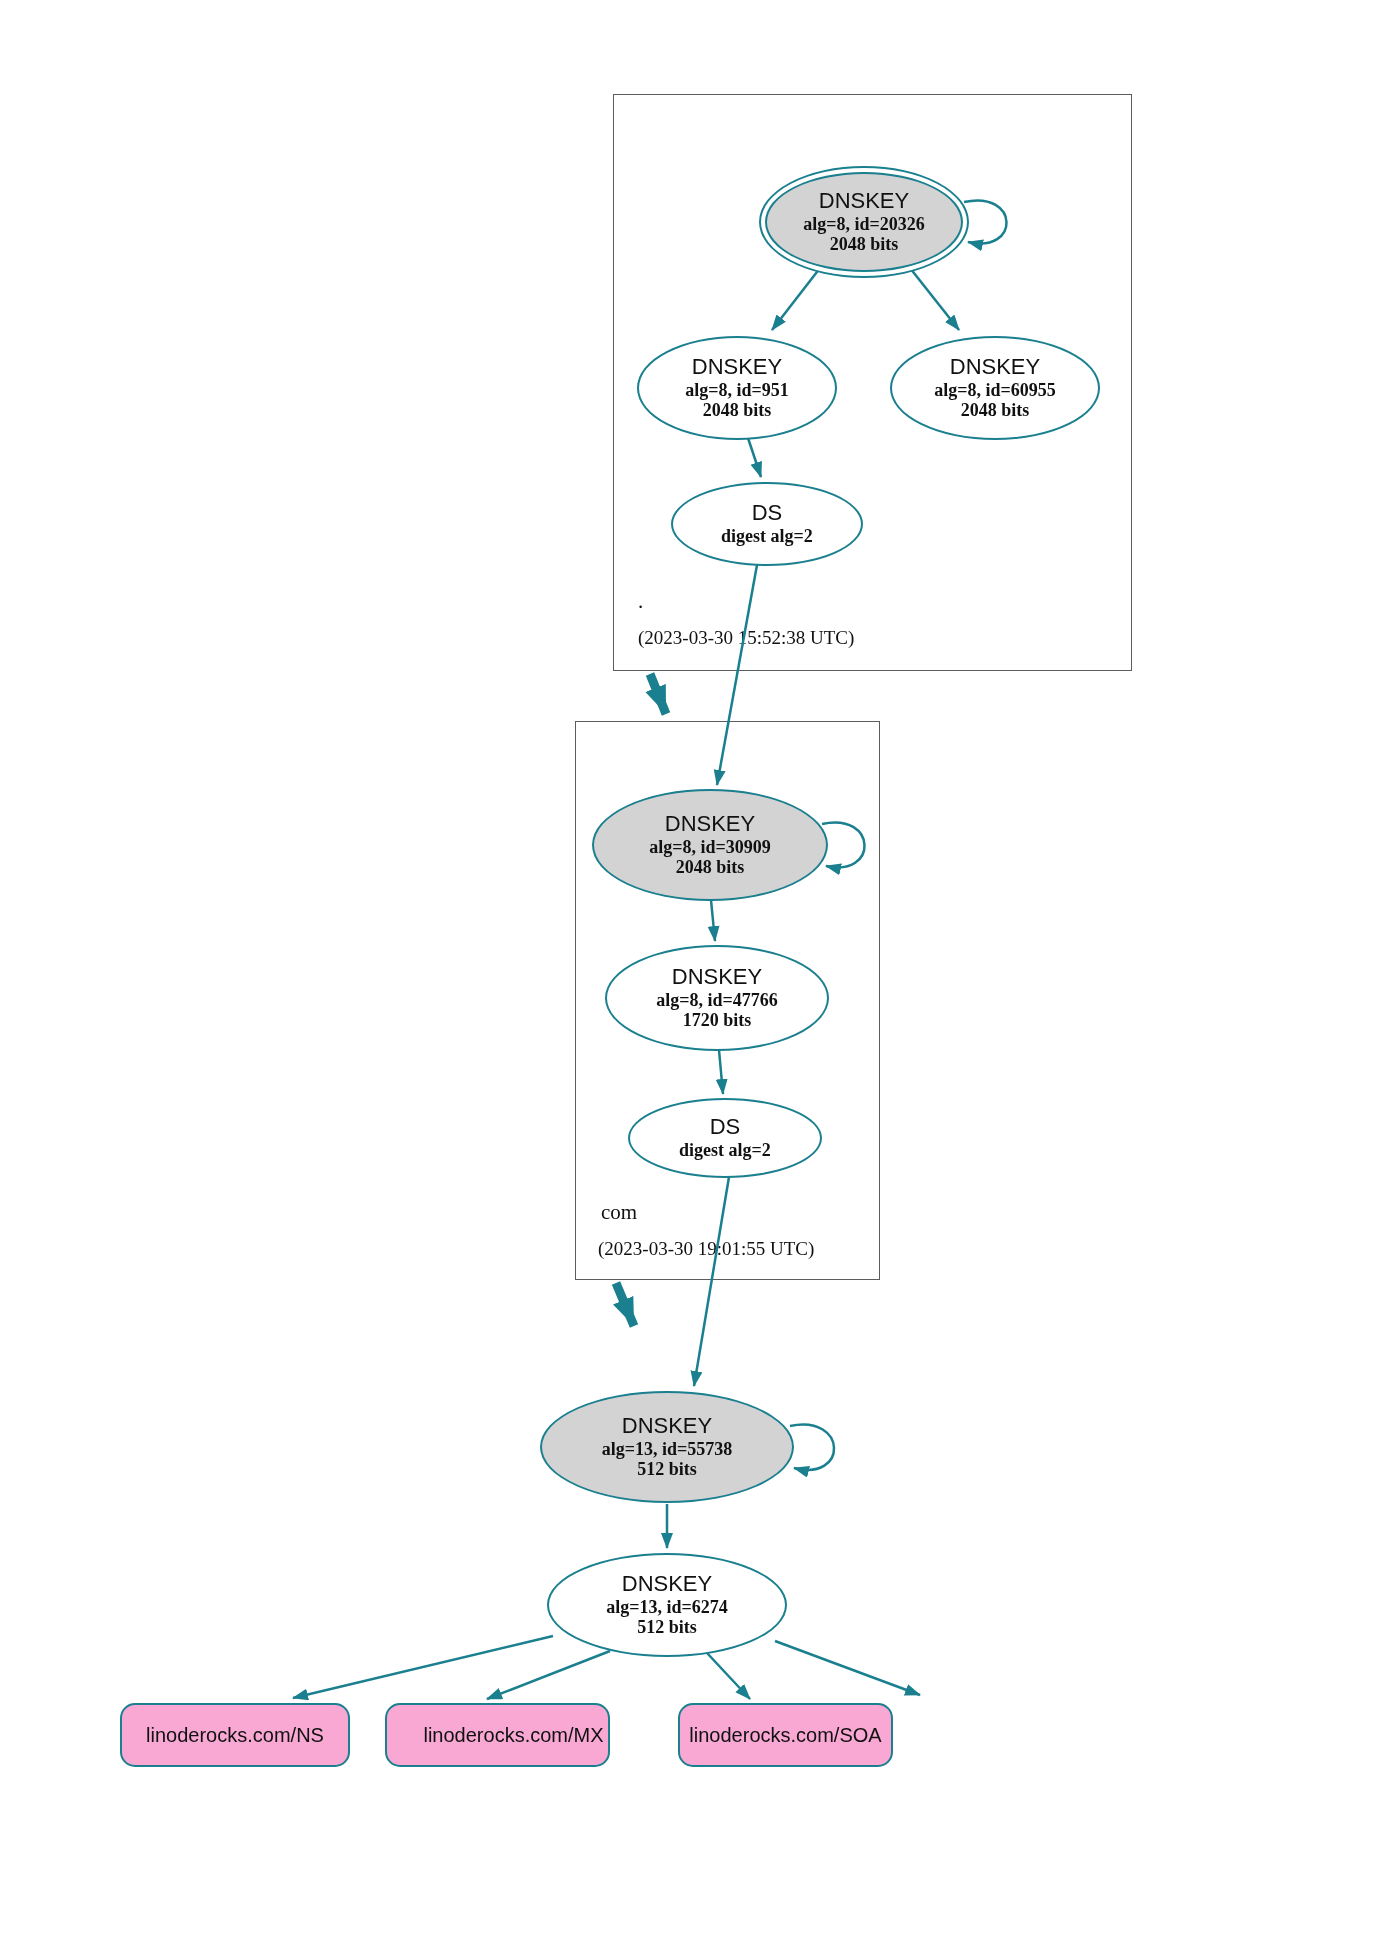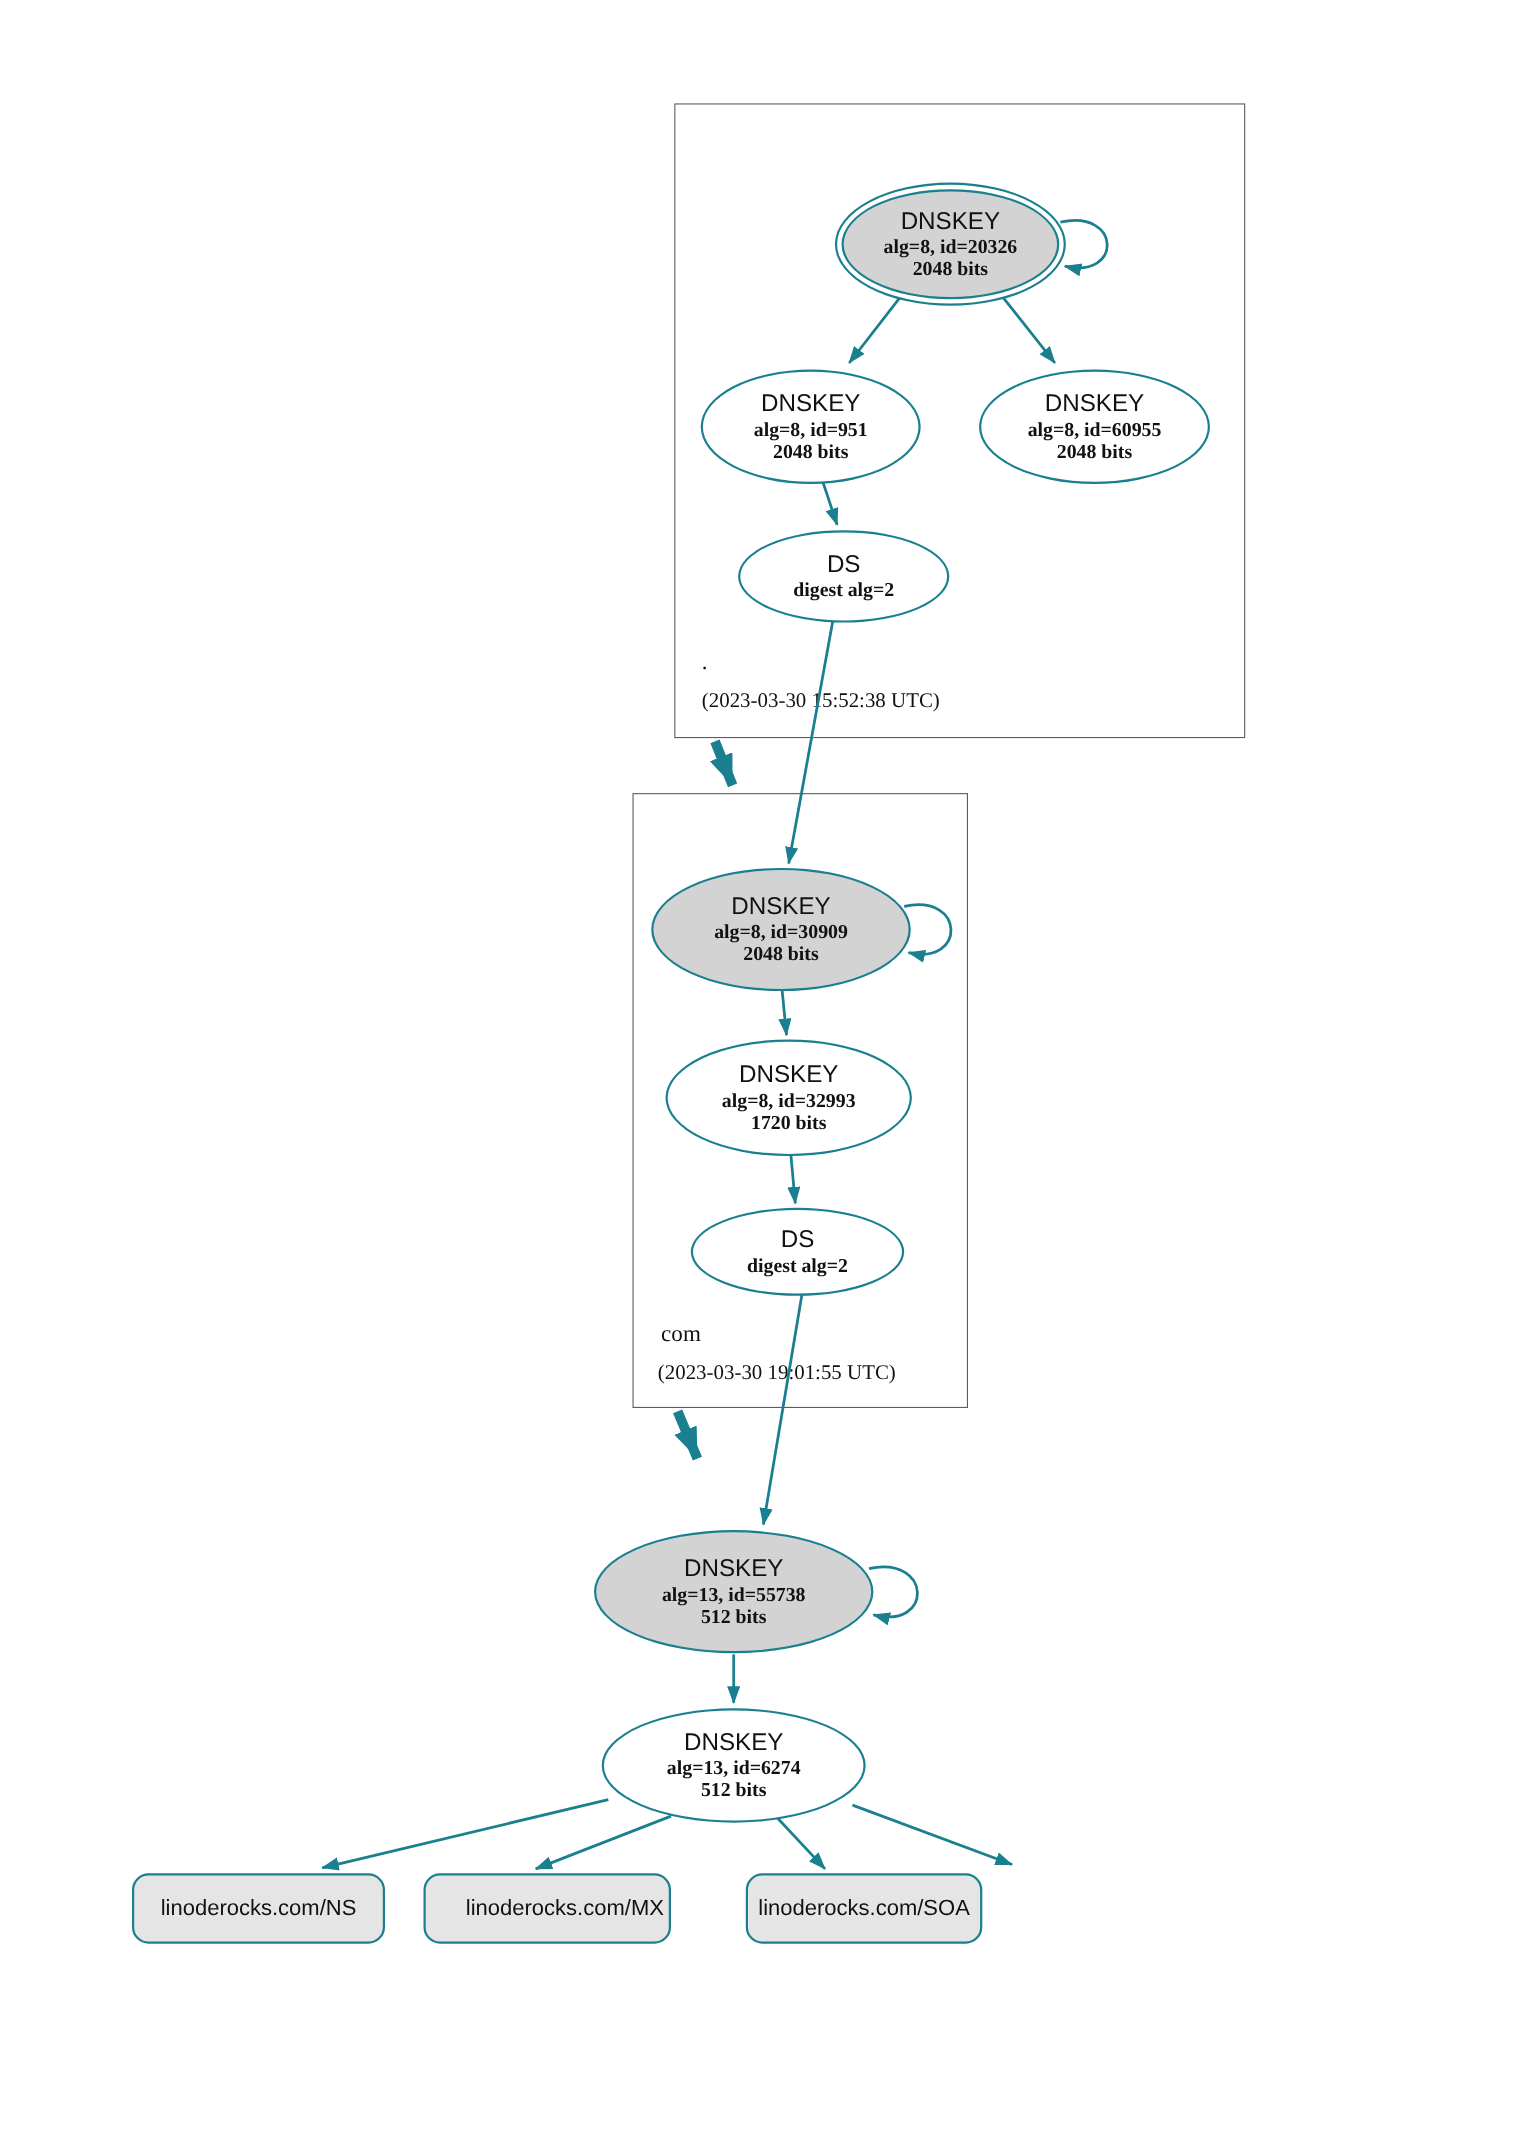--- a/index.html
+++ b/index.html
@@ -50,21 +50,21 @@
   #n-root-zsk2{left:890px;top:336px;width:210px;height:104px;}
   #n-root-ds{left:671px;top:482px;width:192px;height:84px;}
   #n-com-ksk{left:592px;top:789px;width:236px;height:112px;}
   #n-com-zsk{left:605px;top:945px;width:224px;height:106px;}
   #n-com-ds{left:628px;top:1098px;width:194px;height:80px;}
   #n-dom-ksk{left:540px;top:1391px;width:254px;height:112px;}
   #n-dom-zsk{left:547px;top:1553px;width:240px;height:104px;}
 
   
   .rrset{position:absolute;box-sizing:border-box;border:2.5px solid var(--secure);border-radius:15px;
-         background:#e5e5e5;display:flex;align-items:center;justify-content:center;
+         background:#f9a8d4;display:flex;align-items:center;justify-content:center;
          font-family:"Liberation Sans",sans-serif;font-size:20px;color:var(--text);white-space:nowrap;}
   #n-rr-ns{left:120px;top:1703px;width:230px;height:64px;}
   #n-rr-mx{left:385px;top:1703px;width:225px;height:64px;padding-left:32px;}
   #n-rr-soa{left:678px;top:1703px;width:215px;height:64px;}
   #n-rr-nsec3param{left:895px;top:1703px;width:292px;height:64px;}
 </style>
 </head>
 <body>
 
 <div class="canvas">
@@ -131,21 +131,21 @@
     <span class="nd">digest alg=2</span>
   </div>
 
   <div class="node sep" id="n-com-ksk">
     <span class="nt">DNSKEY</span>
     <span class="nd">alg=8, id=30909</span>
     <span class="nd">2048 bits</span>
   </div>
   <div class="node" id="n-com-zsk">
     <span class="nt">DNSKEY</span>
-    <span class="nd">alg=8, id=32993</span>
+    <span class="nd">alg=8, id=47766</span>
     <span class="nd">1720 bits</span>
   </div>
   <div class="node" id="n-com-ds">
     <span class="nt">DS</span>
     <span class="nd">digest alg=2</span>
   </div>
 
   <div class="node sep" id="n-dom-ksk">
     <span class="nt">DNSKEY</span>
     <span class="nd">alg=13, id=55738</span>

